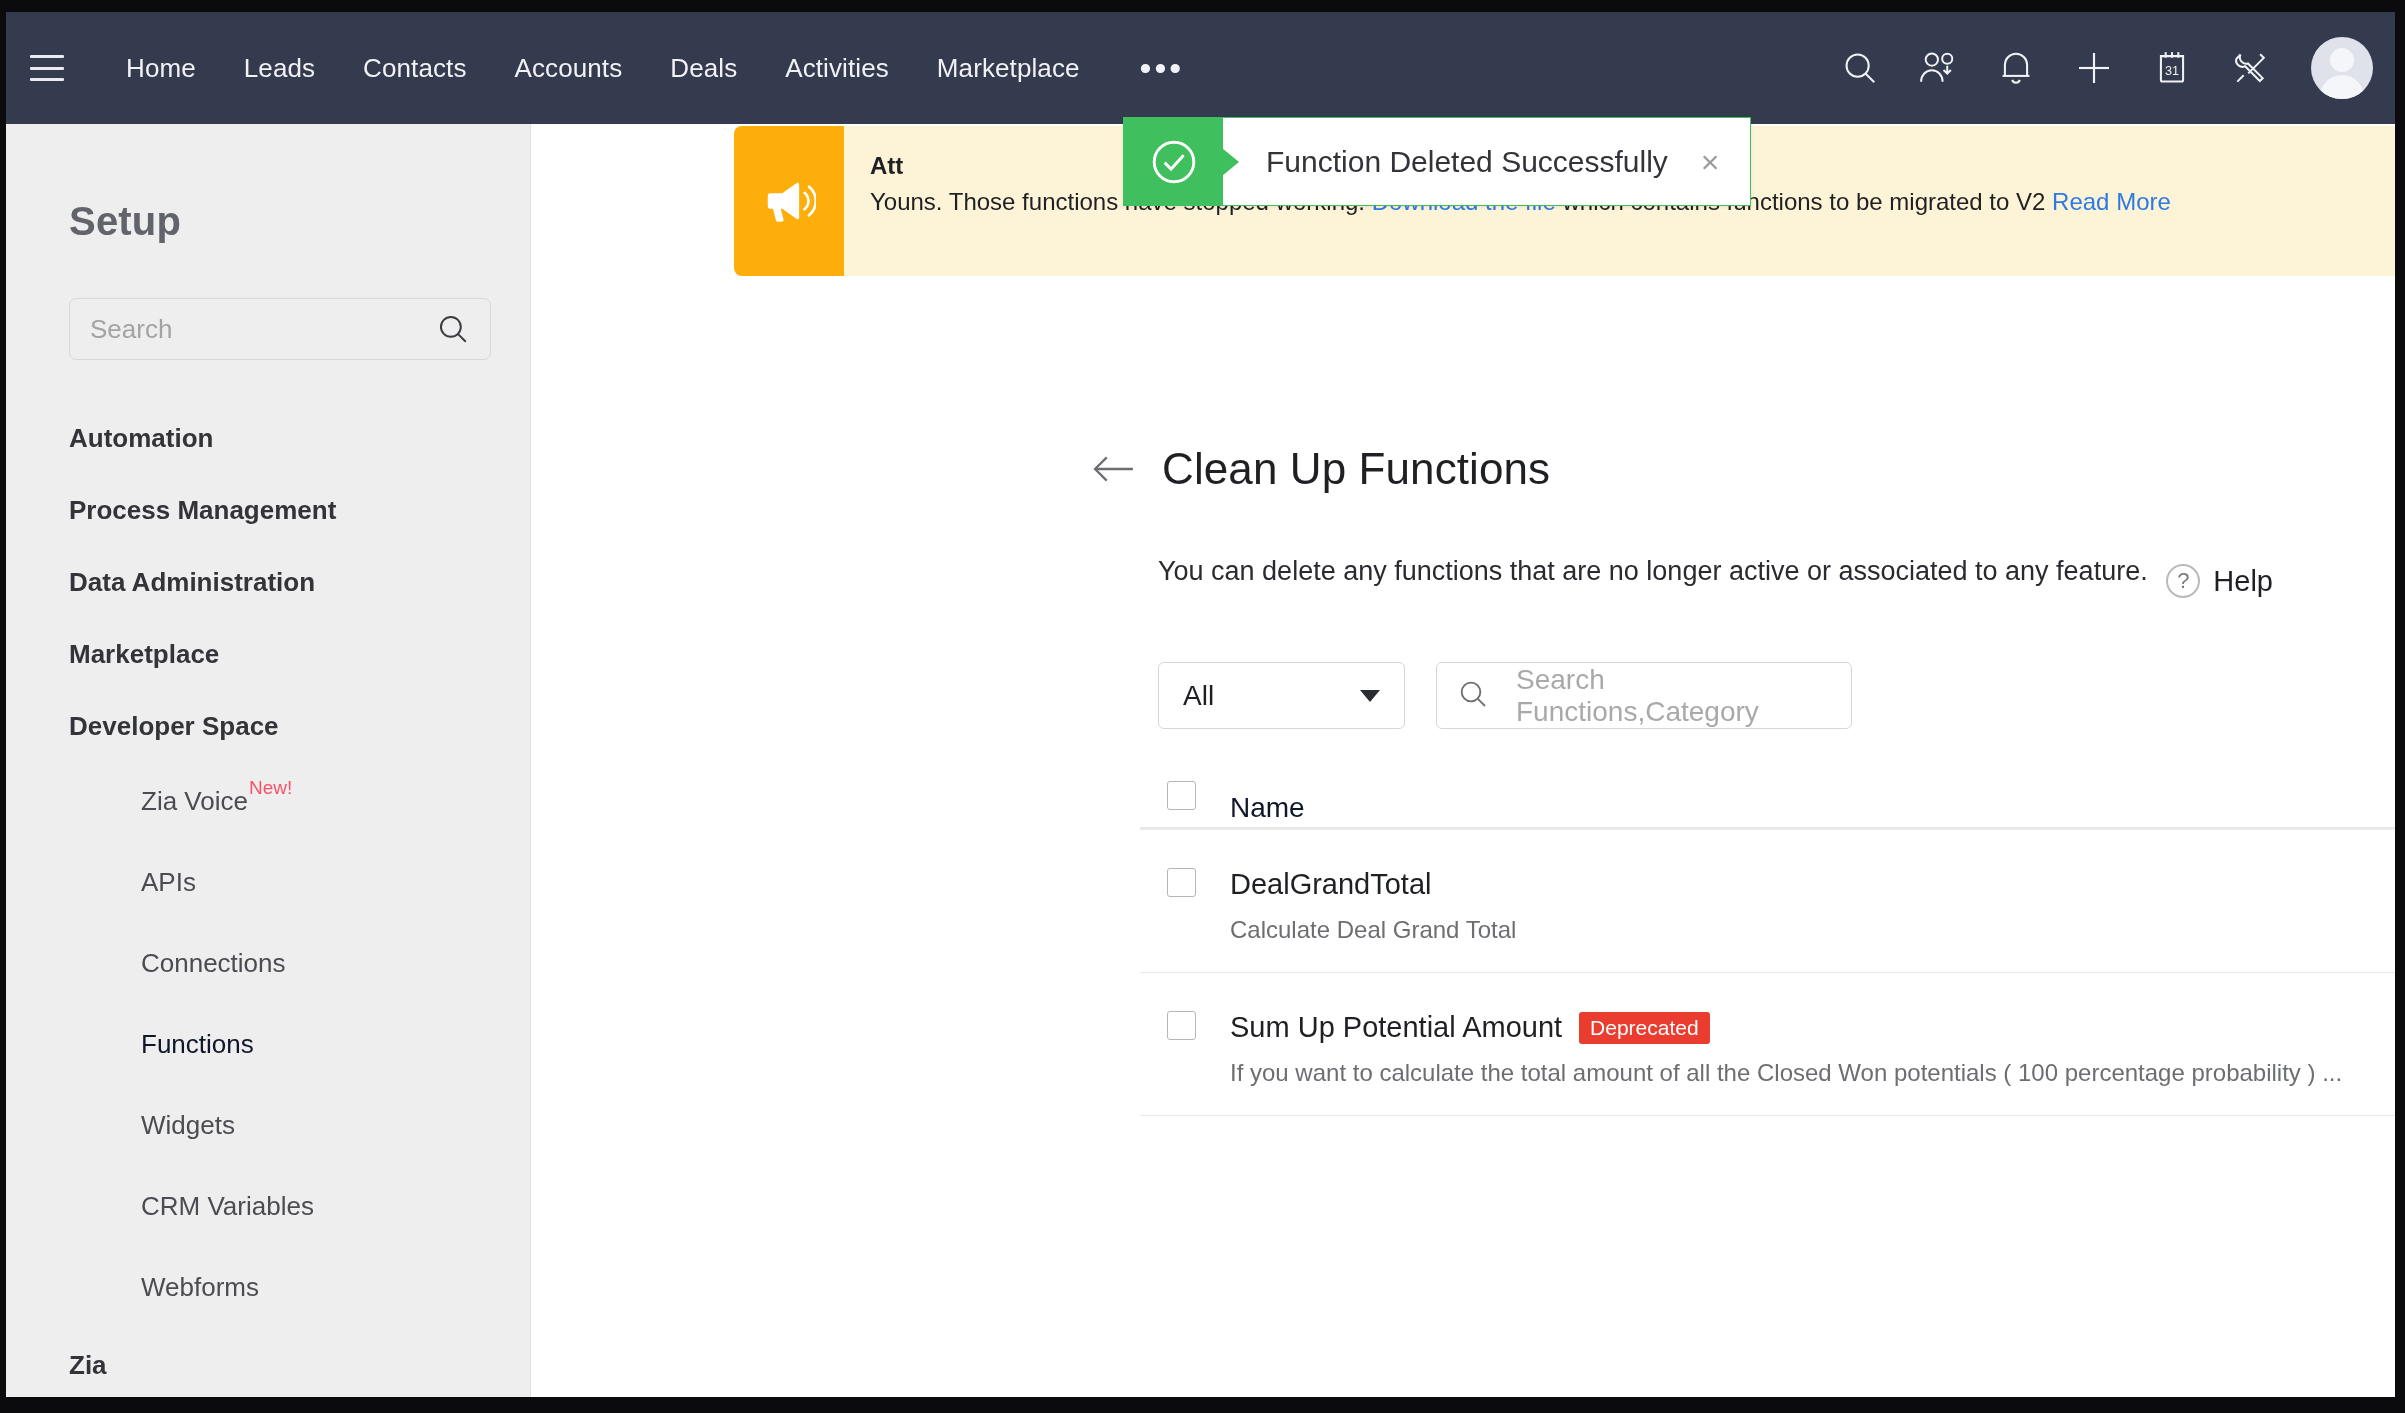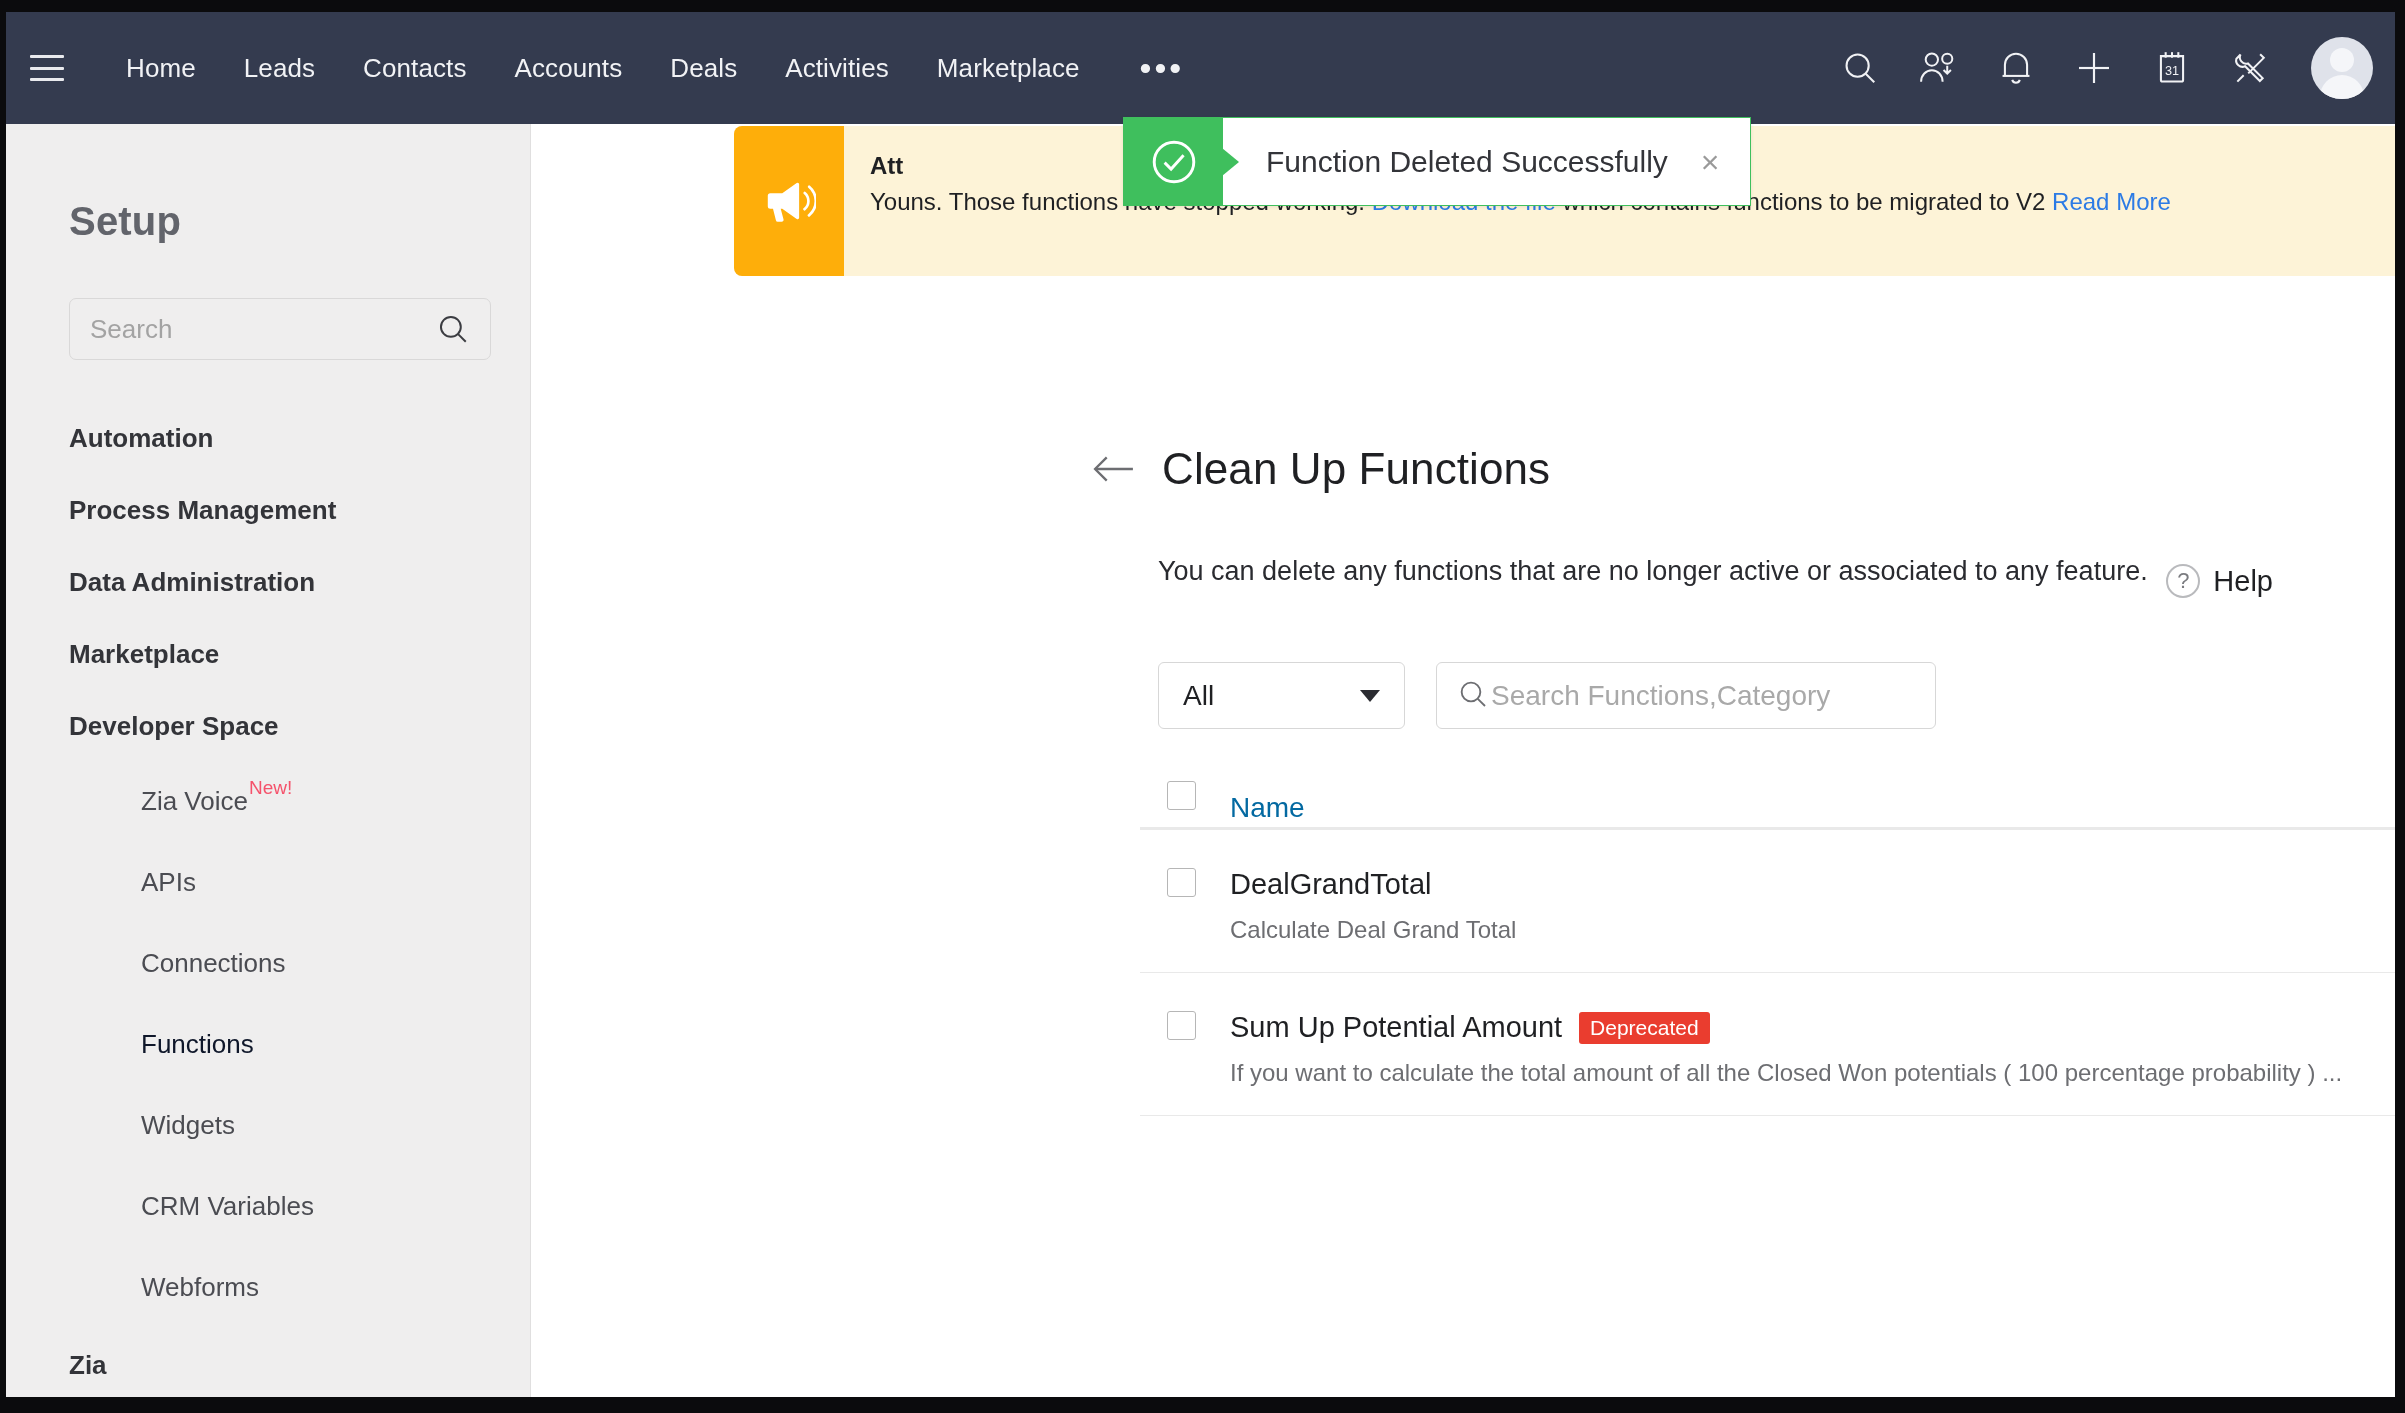--- a/index.html
+++ b/index.html
@@ -284,27 +284,27 @@
     cursor: pointer;
   }
   .filter-value { font-size: 28px; color: #1f2023; flex: 1; }
   .caret {
     width: 0; height: 0;
     border-left: 10px solid transparent;
     border-right: 10px solid transparent;
     border-top: 12px solid #2b2c31;
   }
   .fn-search {
-    width: 500px; height: 67px;
+    width: 416px; height: 67px;
     border: 1px solid #d7d7d7;
     border-radius: 6px;
     background: #fff;
     display: flex; align-items: center;
     padding: 0 20px;
-    gap: 2px;
+    gap: 27px;
     cursor: text;
   }
   .fn-search-text { font-size: 28px; color: #a9a9a9; }
 
   
   .table {
     position: absolute;
     left: 608px; top: 640px;
     width: 1710px;
   }
@@ -322,21 +322,21 @@
   .c-check { width: 90px; flex: none; display: flex; justify-content: flex-start; padding-left: 27px; }
   .c-name { flex: 1; }
 
   .chk {
     width: 29px; height: 29px;
     border: 1px solid #b6b6b6;
     border-radius: 3px;
     background: #fff;
     cursor: pointer;
   }
-  .th-label { font-size: 28px; color: #0369a1; margin-top: 25px; }
+  .th-label { font-size: 28px; color: #0f172a; margin-top: 25px; }
   .fn-name {
     font-size: 29px; color: #1f2023;
     display: flex; align-items: center; gap: 17px;
     cursor: pointer;
   }
   .fn-desc {
     font-size: 24px; color: #6d6e72;
     margin-top: 15px;
   }
   .tag-dep {

